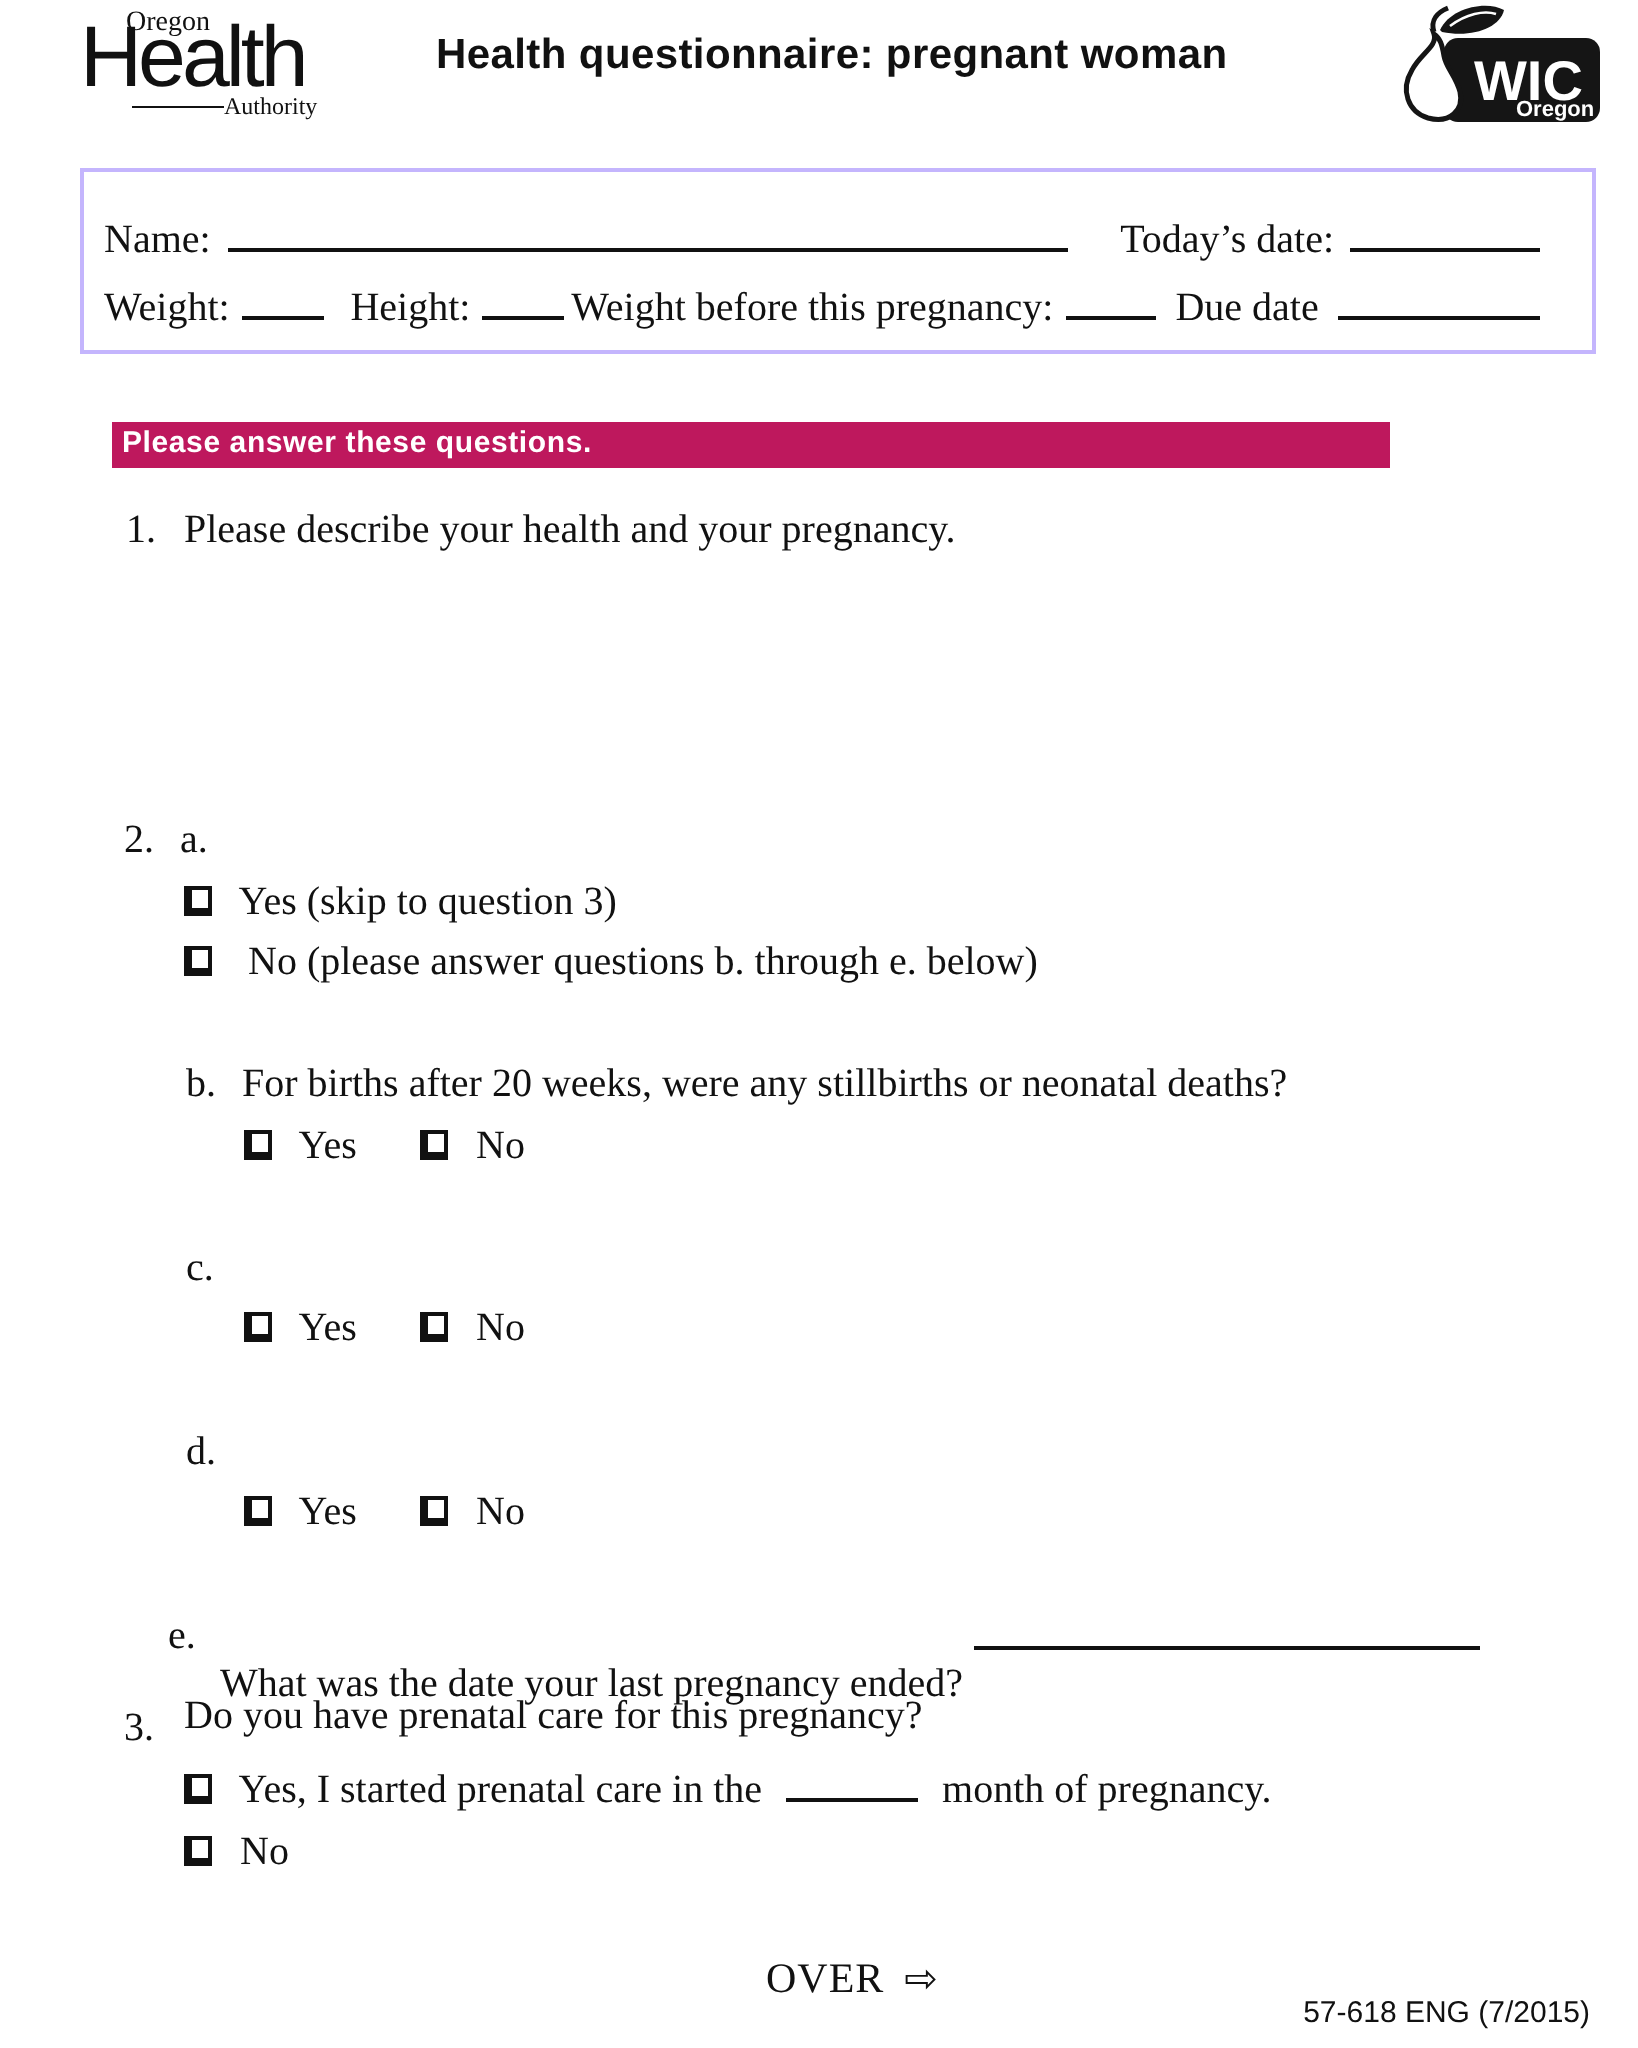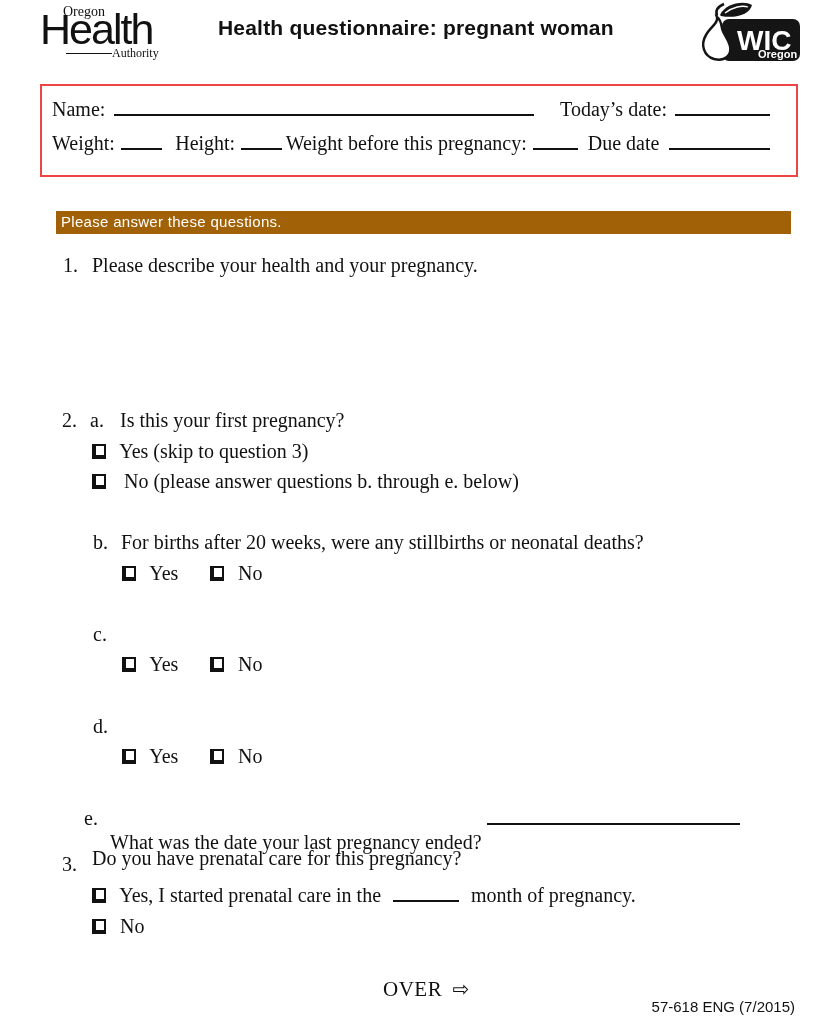--- a/index.html
+++ b/index.html
@@ -20,33 +20,33 @@
   .title {
     position:absolute; left:218px; top:16px;
     font-family:"Liberation Sans", sans-serif; font-weight:bold; font-size:21px; letter-spacing:0.2px;
     white-space:nowrap;
   }
   .wic-logo { position:absolute; left:698px; top:2px; width:102px; height:62px; }
 
   
   .info-box {
     position:absolute; left:40px; top:84px; width:758px; height:93px;
-    border:2px solid #ef4444; padding:8px 26px 0 10px;
+    border:2px solid #c4b5fd; padding:19px 26px 0 10px;
   }
   .info-row { display:flex; align-items:baseline; font-size:20px; white-space:nowrap; }
   .row1 { margin-top:4px; }
   .row2 { margin-top:11px; }
   .fblank { border-bottom:2px solid #111; height:16px; align-self:baseline; }
   .grow { flex:1 1 auto; }
 
   
   .banner {
-    position:absolute; left:56px; top:211px; width:735px; height:23px;
-    background:#a16207; color:#fff; font-family:"Liberation Sans", sans-serif;
-    font-weight:normal; font-size:15px; line-height:22px; padding-left:5px; letter-spacing:0.3px;
+    position:absolute; left:56px; top:211px; width:639px; height:23px;
+    background:#be185d; color:#fff; font-family:"Liberation Sans", sans-serif;
+    font-weight:bold; font-size:15px; line-height:22px; padding-left:5px; letter-spacing:0.3px;
   }
 
   
   .cb {
     display:inline-block; width:14px; height:15px; background:#fff;
     border:2px solid #111; border-left-width:4px; border-bottom-width:4px;
     margin-right:9px; vertical-align:-1px;
   }
   .iblank { display:inline-block; border-bottom:2px solid #111; height:14px; }
   .lineblank { position:absolute; border-bottom:2px solid #111; height:18px; }
@@ -100,21 +100,20 @@
     </div>
   </div>
 
   <div class="banner">Please answer these questions.</div>
 
   <span class="abs serif20" style="left:63px; top:252px;">1.</span>
   <span class="abs serif20" style="left:92px; top:252px;">Please describe your health and your pregnancy.</span>
 
   <span class="abs serif20" style="left:62px; top:407px;">2.</span>
   <span class="abs serif20" style="left:90px; top:407px;">a.</span>
-  <span class="abs serif20" style="left:120px; top:407px;">Is this your first pregnancy?</span>
 
   <span class="abs serif20" style="left:92px; top:438px;">
     <span class="cb"></span>
     <span>Yes (skip to question 3)</span>
   </span>
   <span class="abs serif20" style="left:92px; top:468px;">
     <span class="cb"></span>
     <span class="ml4">No (please answer questions b. through e. below)</span>
   </span>
 

